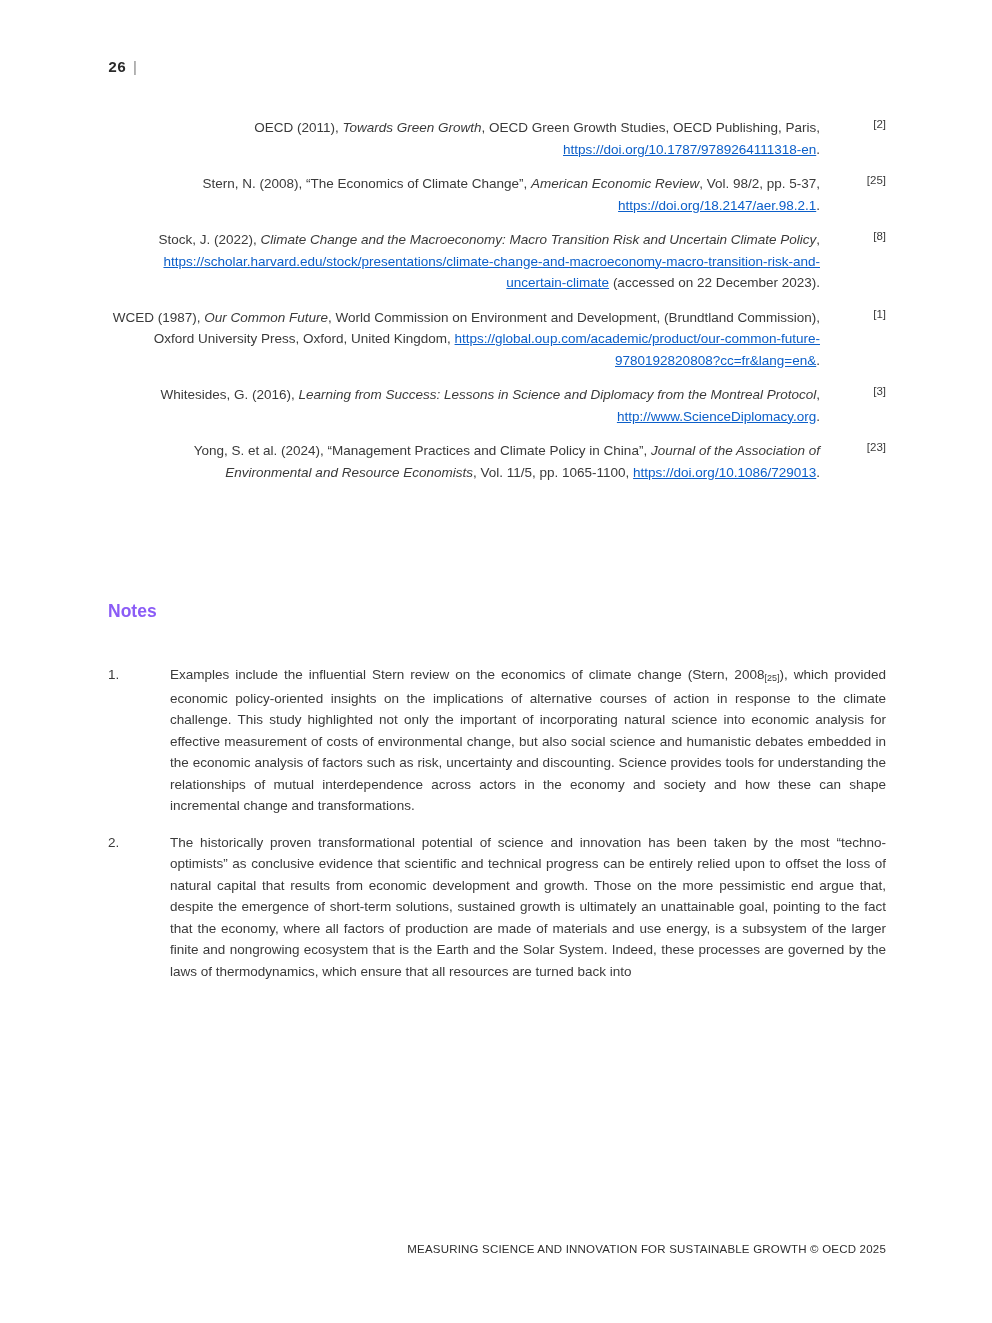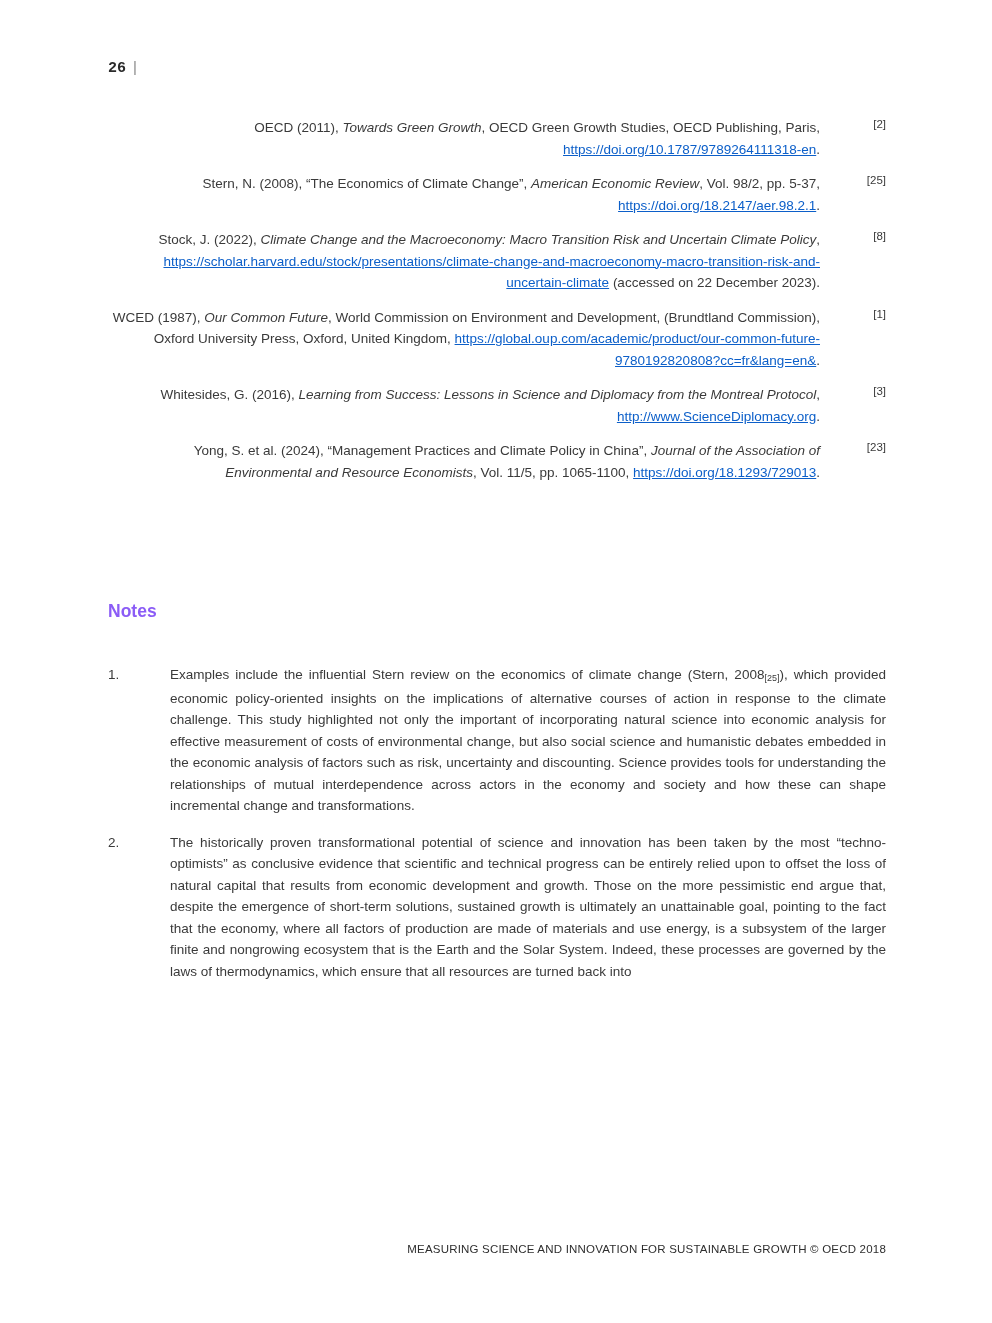--- a/index.html
+++ b/index.html
@@ -99,34 +99,34 @@
         </div>
         <div class="ref">
           <div class="ref-text"><span>WCED (1987), </span><em>Our Common Future</em><span>, World Commission on Environment and Development, (Brundtland Commission), Oxford University Press, Oxford, United Kingdom, </span><a href="#" class="link">https://global.oup.com/academic/product/our-common-future-9780192820808?cc=fr&amp;lang=en&amp;</a><span>.</span></div>
           <span class="ref-marker">[1]</span>
         </div>
         <div class="ref">
           <div class="ref-text"><span>Whitesides, G. (2016), </span><em>Learning from Success: Lessons in Science and Diplomacy from the Montreal Protocol</em><span>, </span><a href="#" class="link">http://www.ScienceDiplomacy.org</a><span>.</span></div>
           <span class="ref-marker">[3]</span>
         </div>
         <div class="ref">
-          <div class="ref-text"><span>Yong, S. et al. (2024), “Management Practices and Climate Policy in China”, </span><em>Journal of the Association of Environmental and Resource Economists</em><span>, Vol. 11/5, pp. 1065-1100, </span><a href="#" class="link">https://doi.org/18.1293/729013</a><span>.</span></div>
+          <div class="ref-text"><span>Yong, S. et al. (2024), “Management Practices and Climate Policy in China”, </span><em>Journal of the Association of Environmental and Resource Economists</em><span>, Vol. 11/5, pp. 1065-1100, </span><a href="#" class="link">https://doi.org/10.1086/729013</a><span>.</span></div>
           <span class="ref-marker">[23]</span>
         </div>
       </div>
 
     <h2 class="notes-heading">Notes</h2>
 
     <div class="notes">
         <div class="note">
           <div class="note-num">1.</div>
           <div class="note-text"><span>Examples include the influential Stern review on the economics of climate change (Stern, 2008</span><span class="subref">[25]</span><span>), which provided economic policy-oriented insights on the implications of alternative courses of action in response to the climate challenge. This study highlighted not only the important of incorporating natural science into economic analysis for effective measurement of costs of environmental change, but also social science and humanistic debates embedded in the economic analysis of factors such as risk, uncertainty and discounting. Science provides tools for understanding the relationships of mutual interdependence across actors in the economy and society and how these can shape incremental change and transformations.</span></div>
         </div>
         <div class="note">
           <div class="note-num">2.</div>
           <div class="note-text"><span>The historically proven transformational potential of science and innovation has been taken by the most “techno-optimists” as conclusive evidence that scientific and technical progress can be entirely relied upon to offset the loss of natural capital that results from economic development and growth. Those on the more pessimistic end argue that, despite the emergence of short-term solutions, sustained growth is ultimately an unattainable goal, pointing to the fact that the economy, where all factors of production are made of materials and use energy, is a subsystem of the larger finite and nongrowing ecosystem that is the Earth and the Solar System. Indeed, these processes are governed by the laws of thermodynamics, which ensure that all resources are turned back into</span></div>
         </div>
       </div>
 
   </div>
 
-  <div class="footer">MEASURING SCIENCE AND INNOVATION FOR SUSTAINABLE GROWTH © OECD 2018</div>
+  <div class="footer">MEASURING SCIENCE AND INNOVATION FOR SUSTAINABLE GROWTH © OECD 2025</div>
 </div>
 
 </body></html>

